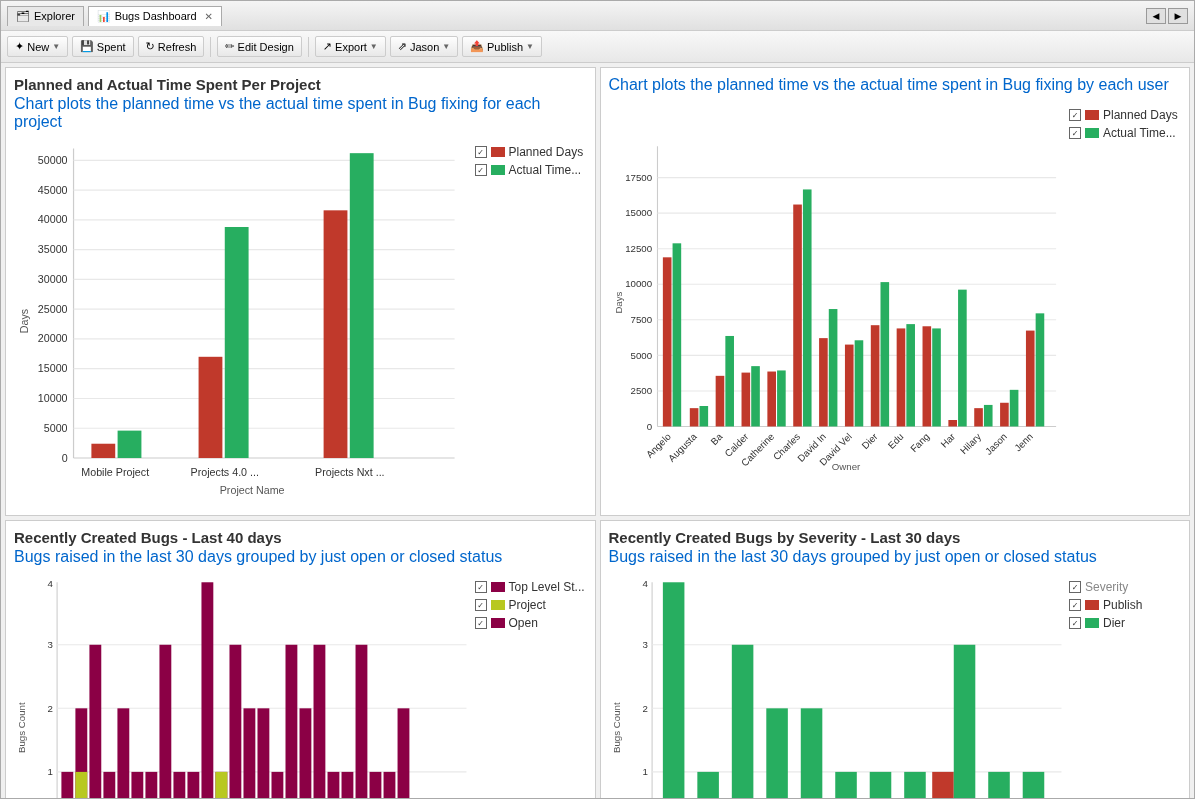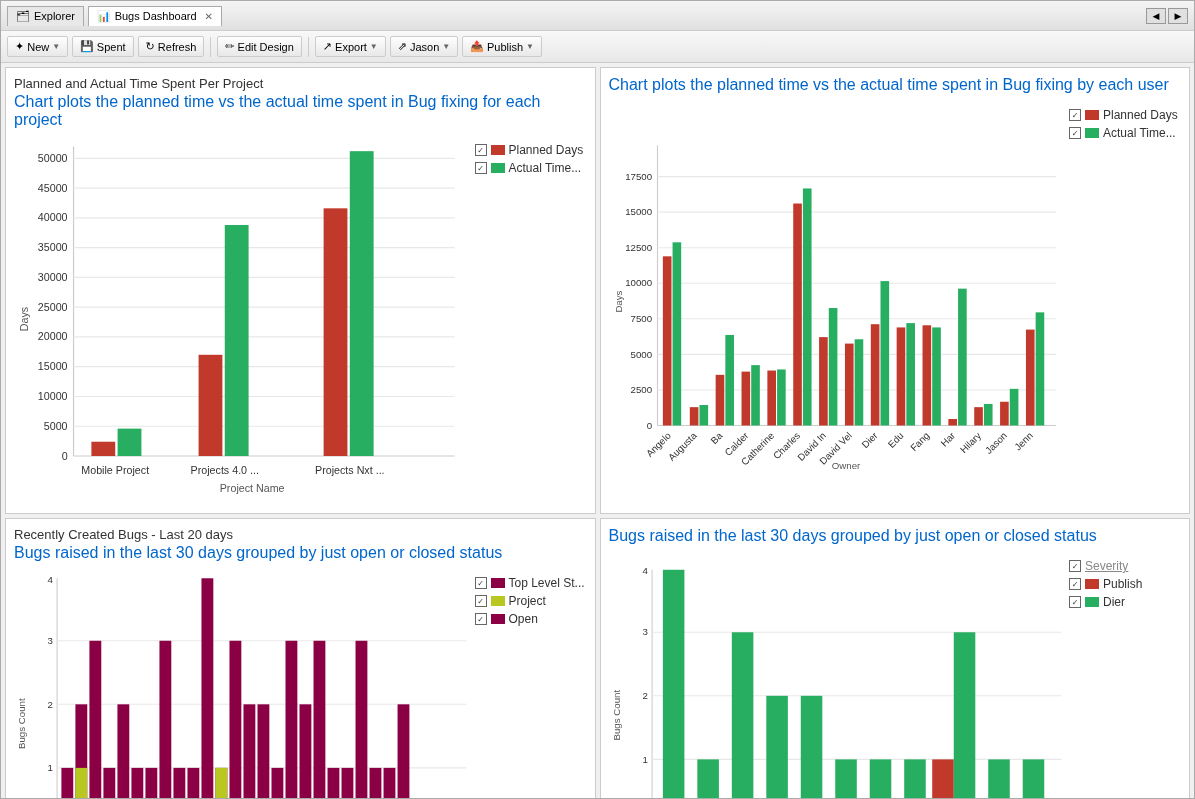--- a/index.html
+++ b/index.html
@@ -19,21 +19,21 @@
     .toolbar { background: linear-gradient(to bottom, #f8f8f8, #e8e8e8); border-bottom: 1px solid #ccc; display: flex; align-items: center; padding: 4px 6px; gap: 4px; height: 32px; }
     .toolbar-btn { display: flex; align-items: center; gap: 3px; padding: 3px 7px; border: 1px solid #ccc; background: linear-gradient(to bottom, #fefefe, #e8e8e8); cursor: pointer; font-size: 11px; border-radius: 2px; }
     .toolbar-sep { width: 1px; height: 20px; background: #ccc; margin: 0 2px; }
     .dropdown-arrow { font-size: 8px; color: #666; }
     
     
     .content { flex: 1; display: grid; grid-template-columns: 1fr 1fr; grid-template-rows: 1fr 1fr; padding: 4px; gap: 4px; background: #f0f0f0; overflow: hidden; }
     
     
     .chart-panel { background: #fff; border: 1px solid #ccc; padding: 8px; display: flex; flex-direction: column; position: relative; }
-    .chart-title { font-size: 13px; font-weight: normal; color: #333; margin-bottom: 2px; }
+    .chart-title { font-size: 15px; font-weight: bold; color: #333; margin-bottom: 2px; }
     .chart-subtitle { font-size: 16px; color: #0066cc; margin-bottom: 4px; }
     .chart-with-legend { display: flex; width: 100%; }
     .chart-content { flex: 1; position: relative; }
     .chart-legend { width: 120px; padding-left: 8px; padding-top: 10px; font-size: 10px; }
     .legend-item { display: flex; align-items: center; gap: 4px; margin-bottom: 4px; }
     .legend-checkbox { width: 12px; height: 12px; border: 1px solid #666; display: flex; align-items: center; justify-content: center; font-size: 8px; color: #333; }
     .legend-color { width: 14px; height: 10px; }
     .legend-text { font-size: 12px; color: #333; }
     
     
@@ -268,21 +268,21 @@
           <div class="legend-item">
             <div class="legend-checkbox">✓</div>
             <div class="legend-color" style="background:#27ae60;"></div>
             <span class="legend-text">Actual Time...</span>
           </div>
         </div>
       </div>
     </div>
 
     <div class="chart-panel">
-      <div class="chart-title">Recently Created Bugs - Last 20 days</div>
+      <div class="chart-title">Recently Created Bugs - Last 40 days</div>
       <div class="chart-subtitle">Bugs raised in the last 30 days grouped by just open or closed status</div>
       <div class="chart-with-legend" style="flex:1;">
         <div class="chart-content">
           <svg width="100%" height="100%" viewBox="0 0 420 290">
             <text transform="rotate(-90,10,145)" x="10" y="145" text-anchor="middle" class="y-axis-title">Bugs Count</text>
             <line x1="40" y1="10" x2="40" y2="245" class="axis-line"></line>
             <line x1="40" y1="245" x2="420" y2="245" class="axis-line"></line>
 
             <line x1="40" y1="186" x2="420" y2="186" class="grid-line"></line>
             <line x1="40" y1="127" x2="420" y2="127" class="grid-line"></line>
@@ -374,20 +374,21 @@
           <div class="legend-item">
             <div class="legend-checkbox">✓</div>
             <div class="legend-color" style="background:#8b0045;"></div>
             <span class="legend-text">Open</span>
           </div>
         </div>
       </div>
     </div>
 
     <div class="chart-panel">
+      <div class="chart-title">Recently Created Bugs by Severity - Last 30 days</div>
       <div class="chart-subtitle">Bugs raised in the last 30 days grouped by just open or closed status</div>
       <div class="chart-with-legend" style="flex:1;">
         <div class="chart-content">
           <svg width="100%" height="100%" viewBox="0 0 420 290">
             <text transform="rotate(-90,10,145)" x="10" y="145" text-anchor="middle" class="y-axis-title">Bugs Count</text>
             <line x1="40" y1="10" x2="40" y2="245" class="axis-line"></line>
             <line x1="40" y1="245" x2="420" y2="245" class="axis-line"></line>
 
             <line x1="40" y1="186" x2="420" y2="186" class="grid-line"></line>
             <line x1="40" y1="127" x2="420" y2="127" class="grid-line"></line>
@@ -432,21 +433,21 @@
             <text transform="rotate(-45,284,260)" x="284" y="260" text-anchor="end" class="axis-label" font-size="7">21 Mar 2014</text>
             <text transform="rotate(-45,315,260)" x="315" y="260" text-anchor="end" class="axis-label" font-size="7">26 Mar 2014</text>
             <text transform="rotate(-45,335,260)" x="335" y="260" text-anchor="end" class="axis-label" font-size="7">27 Mar 2014</text>
             <text transform="rotate(-45,362,260)" x="362" y="260" text-anchor="end" class="axis-label" font-size="7">29 Mar 2014</text>
             <text transform="rotate(-45,394,260)" x="394" y="260" text-anchor="end" class="axis-label" font-size="7">30 Mar 2014</text>
           </svg>
         </div>
         <div class="chart-legend">
           <div class="legend-item">
             <div class="legend-checkbox">✓</div>
-            <span class="legend-text" style="color:#888;text-decoration:underline;">Severity</span>
+            <span class="legend-text" style="color:#888;">Severity</span>
           </div>
           <div class="legend-item">
             <div class="legend-checkbox">✓</div>
             <div class="legend-color" style="background:#c0392b;"></div>
             <span class="legend-text">Publish</span>
           </div>
           <div class="legend-item">
             <div class="legend-checkbox">✓</div>
             <div class="legend-color" style="background:#27ae60;"></div>
             <span class="legend-text">Dier</span>

